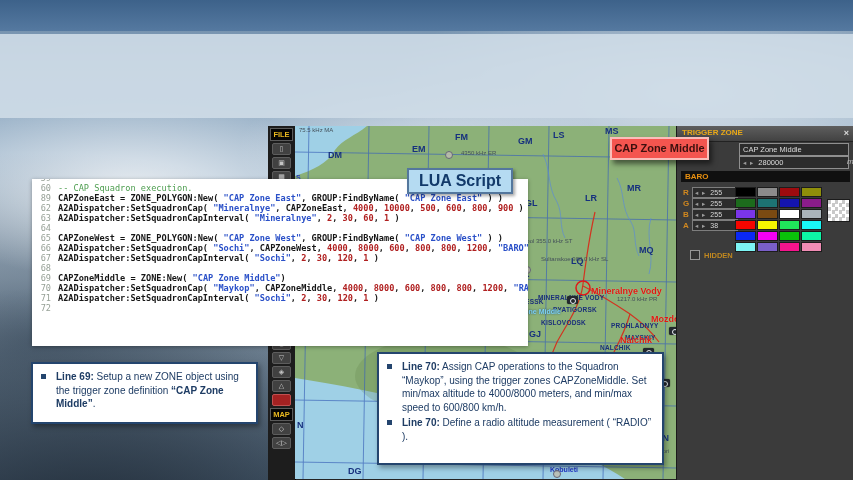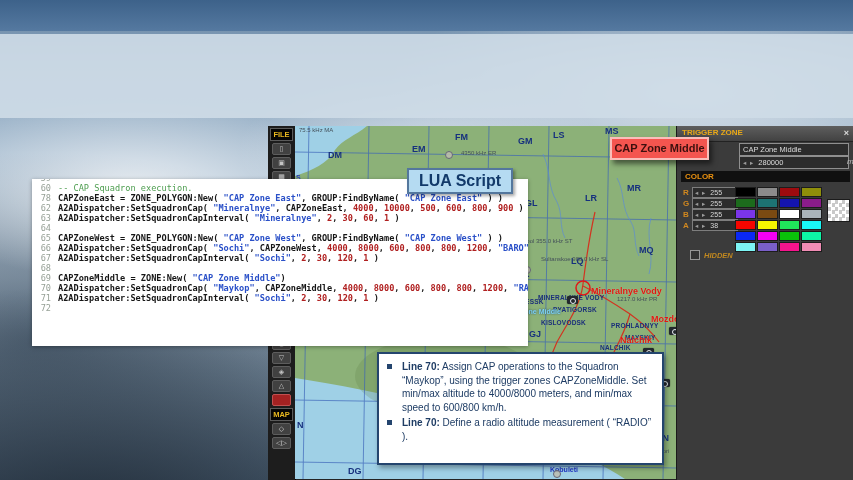--- a/index.html
+++ b/index.html
@@ -56,21 +56,21 @@
   .ch-row{display:flex;align-items:center;height:9px;margin-bottom:2px;}
   .ch-lab{width:9px;color:#d08820;font-size:8px;font-weight:700;}
   .ch-box{width:40px;height:9px;background:#2c2c2c;border:1px solid #7d7d7d;color:#d8d8d8;
     font-size:7px;line-height:9px;padding:0 2px;white-space:nowrap;overflow:hidden;}
   .palette{position:absolute;left:58px;top:61px;display:grid;grid-template-columns:repeat(4,21px);gap:1px;}
   .sw{height:8px;border:0.5px solid #1c1c1c;}
   .tz-preview{position:absolute;left:150px;top:73px;width:21px;height:21px;border:1px solid #1c1c1c;
     background:repeating-conic-gradient(#ffffff 0% 25%, #c9c9c9 0% 50%) 0 0 / 7px 7px;}
   .tz-hidden{position:absolute;left:13px;top:124px;display:flex;align-items:center;}
   .tz-check{width:8px;height:8px;border:1px solid #979797;background:#343434;}
-  .tz-hidden-lab{color:#c08820;font-size:7.5px;margin-left:4px;font-weight:700;font-style:italic;}
+  .tz-hidden-lab{color:#c08820;font-size:7.5px;margin-left:4px;font-weight:700;}
   
   .codeblock{position:absolute;left:32px;top:179px;width:496px;height:167px;background:#ffffff;
     z-index:5;overflow:hidden;box-shadow:0 1px 4px rgba(0,0,0,.35);padding:0 0 0 4px;box-sizing:border-box;}
   .codelines{margin-top:-6px;font-family:"DejaVu Sans Mono","Liberation Mono",monospace;
     font-size:8.6px;font-weight:700;}
   .cl{white-space:pre;height:10px;line-height:10px;}
   .ln{display:inline-block;width:15px;margin-right:7px;text-align:right;color:#96a096;font-weight:400;}
   .t-c{color:#4e9e50;font-weight:400;}
   .t-k{color:#161616;}
   .t-s{color:#2a50c8;}
@@ -213,21 +213,21 @@
     <div class="tzpanel">
       <div class="tz-head">
         <span class="tz-close">×</span>
         <span>TRIGGER ZONE</span>
       </div>
       <div class="tz-field" style="top:17px">CAP Zone Middle</div>
       <div class="tz-field" style="top:30px">
         <span class="arr">◂ ▸</span><span>280000</span>
       </div>
       <div class="tz-unit">m</div>
-      <div class="tz-colorbar">COLOR</div>
+      <div class="tz-colorbar">BARO</div>
       <div class="tz-channels" id="tz-channels">
           <div class="ch-row">
             <span class="ch-lab">R</span>
             <span class="ch-box"><span class="arr">◂ ▸</span><span>255</span></span>
           </div>
           <div class="ch-row">
             <span class="ch-lab">G</span>
             <span class="ch-box"><span class="arr">◂ ▸</span><span>255</span></span>
           </div>
           <div class="ch-row">
@@ -270,38 +270,44 @@
         <div class="tz-check"></div>
         <div class="tz-hidden-lab">HIDDEN</div>
       </div>
     </div>
   </div>
 
   <div class="codeblock">
     <div class="codelines" id="code-lines">
         <div class="cl"><span class="ln">59</span></div>
         <div class="cl"><span class="ln">60</span><span class="t-c">-- CAP Squadron execution.</span></div>
-        <div class="cl"><span class="ln">78</span><span class="t-k">CAPZoneEast = ZONE_POLYGON:New( </span><span class="t-s">"CAP Zone East"</span><span class="t-k">, GROUP:FindByName( </span><span class="t-s">"CAP Zone East"</span><span class="t-k"> ) )</span></div>
+        <div class="cl"><span class="ln">89</span><span class="t-k">CAPZoneEast = ZONE_POLYGON:New( </span><span class="t-s">"CAP Zone East"</span><span class="t-k">, GROUP:FindByName( </span><span class="t-s">"CAP Zone East"</span><span class="t-k"> ) )</span></div>
         <div class="cl"><span class="ln">62</span><span class="t-k">A2ADispatcher:SetSquadronCap( </span><span class="t-s">"Mineralnye"</span><span class="t-k">, CAPZoneEast, </span><span class="t-n">4000</span><span class="t-k">, </span><span class="t-n">10000</span><span class="t-k">, </span><span class="t-n">500</span><span class="t-k">, </span><span class="t-n">600</span><span class="t-k">, </span><span class="t-n">800</span><span class="t-k">, </span><span class="t-n">900</span><span class="t-k"> )</span></div>
         <div class="cl"><span class="ln">63</span><span class="t-k">A2ADispatcher:SetSquadronCapInterval( </span><span class="t-s">"Mineralnye"</span><span class="t-k">, </span><span class="t-n">2</span><span class="t-k">, </span><span class="t-n">30</span><span class="t-k">, </span><span class="t-n">60</span><span class="t-k">, </span><span class="t-n">1</span><span class="t-k"> )</span></div>
         <div class="cl"><span class="ln">64</span></div>
         <div class="cl"><span class="ln">65</span><span class="t-k">CAPZoneWest = ZONE_POLYGON:New( </span><span class="t-s">"CAP Zone West"</span><span class="t-k">, GROUP:FindByName( </span><span class="t-s">"CAP Zone West"</span><span class="t-k"> ) )</span></div>
         <div class="cl"><span class="ln">66</span><span class="t-k">A2ADispatcher:SetSquadronCap( </span><span class="t-s">"Sochi"</span><span class="t-k">, CAPZoneWest, </span><span class="t-n">4000</span><span class="t-k">, </span><span class="t-n">8000</span><span class="t-k">, </span><span class="t-n">600</span><span class="t-k">, </span><span class="t-n">800</span><span class="t-k">, </span><span class="t-n">800</span><span class="t-k">, </span><span class="t-n">1200</span><span class="t-k">, </span><span class="t-s">"BARO"</span></div>
         <div class="cl"><span class="ln">67</span><span class="t-k">A2ADispatcher:SetSquadronCapInterval( </span><span class="t-s">"Sochi"</span><span class="t-k">, </span><span class="t-n">2</span><span class="t-k">, </span><span class="t-n">30</span><span class="t-k">, </span><span class="t-n">120</span><span class="t-k">, </span><span class="t-n">1</span><span class="t-k"> )</span></div>
         <div class="cl"><span class="ln">68</span></div>
         <div class="cl"><span class="ln">69</span><span class="t-k">CAPZoneMiddle = ZONE:New( </span><span class="t-s">"CAP Zone Middle"</span><span class="t-k">)</span></div>
         <div class="cl"><span class="ln">70</span><span class="t-k">A2ADispatcher:SetSquadronCap( </span><span class="t-s">"Maykop"</span><span class="t-k">, CAPZoneMiddle, </span><span class="t-n">4000</span><span class="t-k">, </span><span class="t-n">8000</span><span class="t-k">, </span><span class="t-n">600</span><span class="t-k">, </span><span class="t-n">800</span><span class="t-k">, </span><span class="t-n">800</span><span class="t-k">, </span><span class="t-n">1200</span><span class="t-k">, </span><span class="t-s">"RADIO"</span></div>
         <div class="cl"><span class="ln">71</span><span class="t-k">A2ADispatcher:SetSquadronCapInterval( </span><span class="t-s">"Sochi"</span><span class="t-k">, </span><span class="t-n">2</span><span class="t-k">, </span><span class="t-n">30</span><span class="t-k">, </span><span class="t-n">120</span><span class="t-k">, </span><span class="t-n">1</span><span class="t-k"> )</span></div>
         <div class="cl"><span class="ln">72</span></div>
       </div>
   </div>
 
   <div class="lua-label">LUA Script</div>
   <div class="zone-button">CAP Zone Middle</div>
 
+  <div class="callout left" id="callout-left">
+      <div class="bullet-item">
+        <span class="bmark"></span>
+        <span class="btext"><span class="bb">Line 69:</span><span> Setup a new ZONE object using the trigger zone definition </span><span class="bb">“CAP Zone Middle”</span><span>.</span></span>
+      </div>
+    </div>
   <div class="callout right" id="callout-right">
       <div class="bullet-item">
         <span class="bmark"></span>
         <span class="btext"><span class="bb">Line 70:</span><span> Assign CAP operations to the Squadron “Maykop”, using the trigger zones CAPZoneMiddle.  Set min/max altitude to 4000/8000 meters, and min/max speed to 600/800 km/h.</span></span>
       </div>
       <div class="bullet-item">
         <span class="bmark"></span>
         <span class="btext"><span class="bb">Line 70:</span><span> Define a radio altitude measurement ( “RADIO” ).</span></span>
       </div>
     </div>

